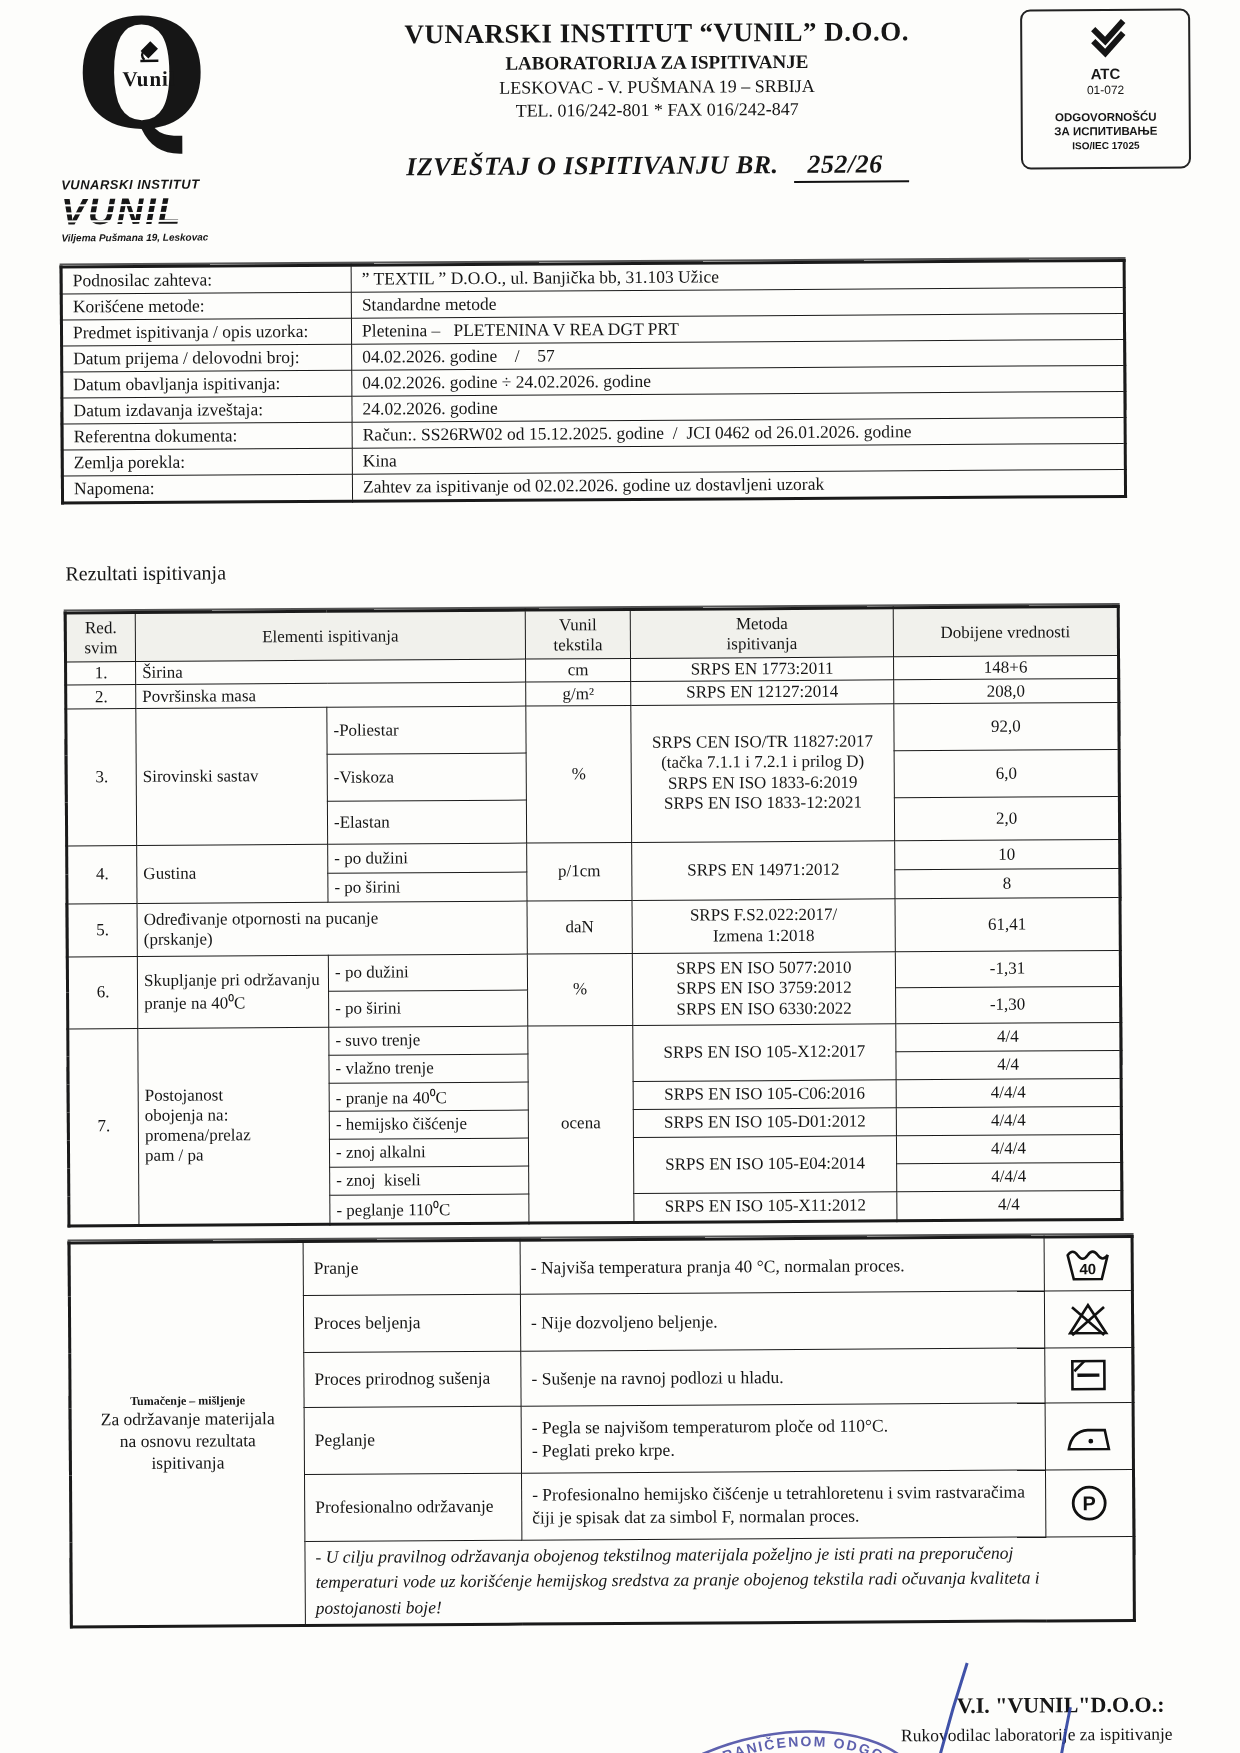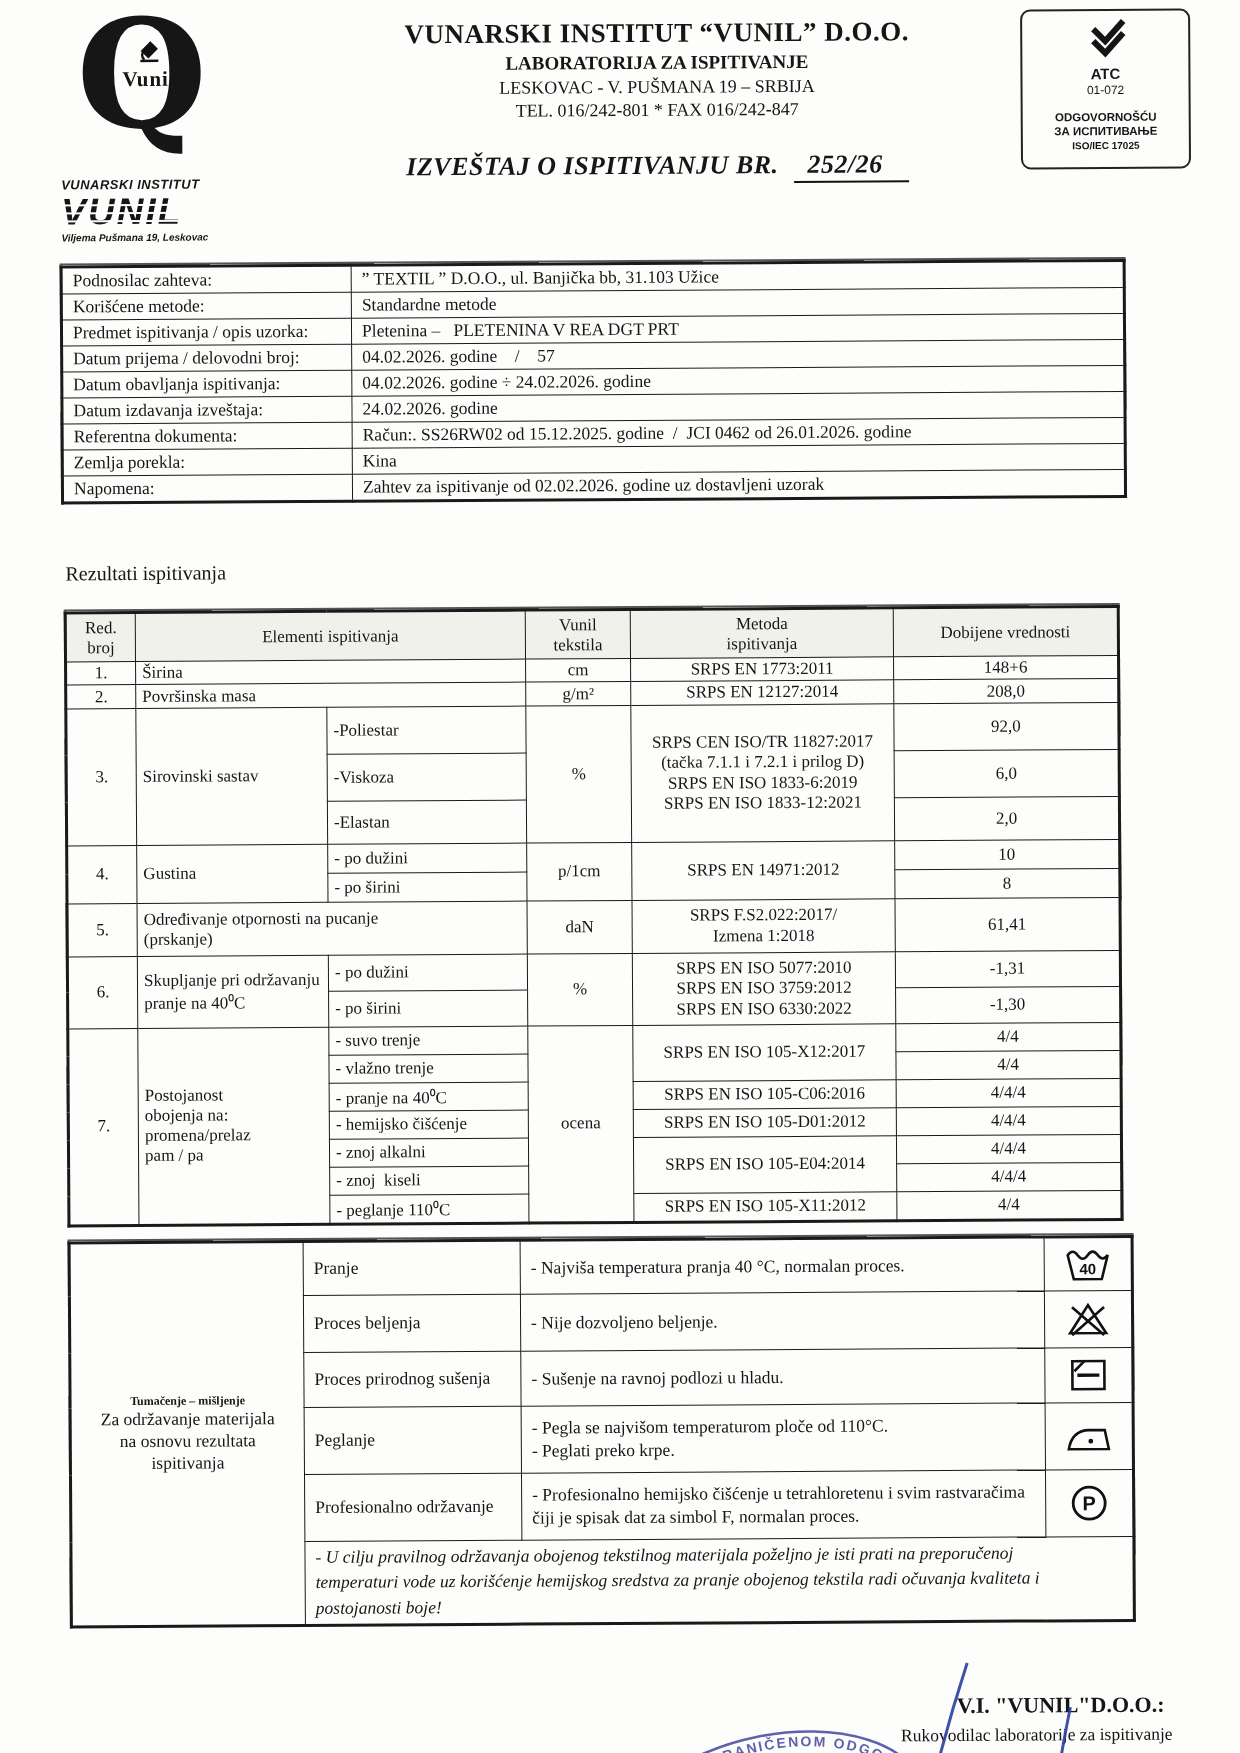--- a/index.html
+++ b/index.html
@@ -171,21 +171,21 @@
   </tbody>
       </table>
 
   <div class="res-heading">Rezultati ispitivanja</div>
 
   <table class="res-table">
     <tbody>
           <tr>
       <th class="c-no">
               <div>Red.</div>
-              <div>broj</div>
+              <div>svim</div>
             </th>
       <th colspan="2">Elementi ispitivanja</th>
       <th class="c-unit">
               <div>Vunil</div>
               <div>tekstila</div>
             </th>
       <th class="c-met">
               <div>Metoda</div>
               <div>ispitivanja</div>
             </th>

